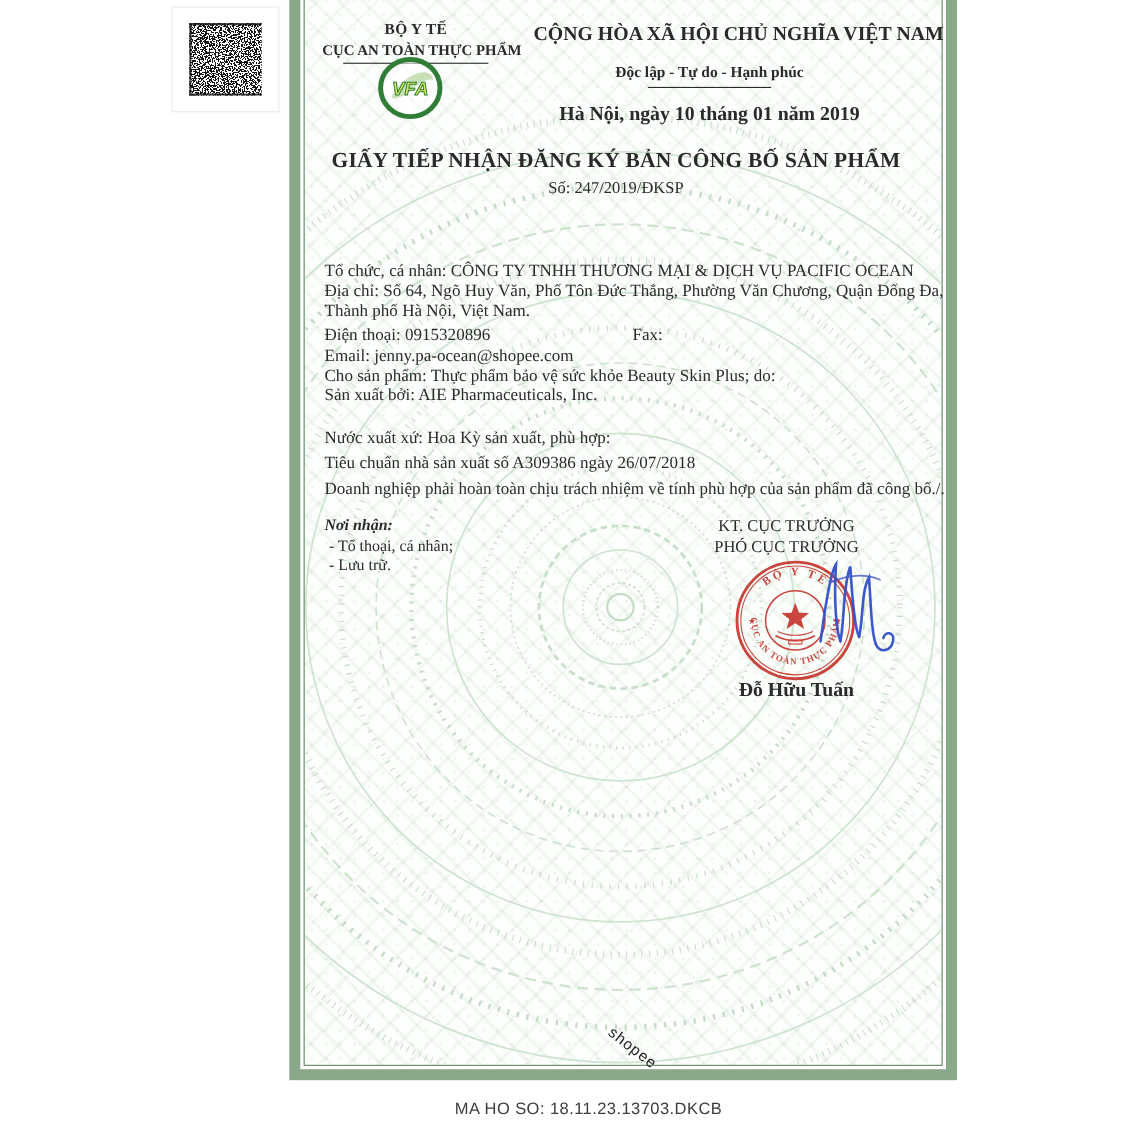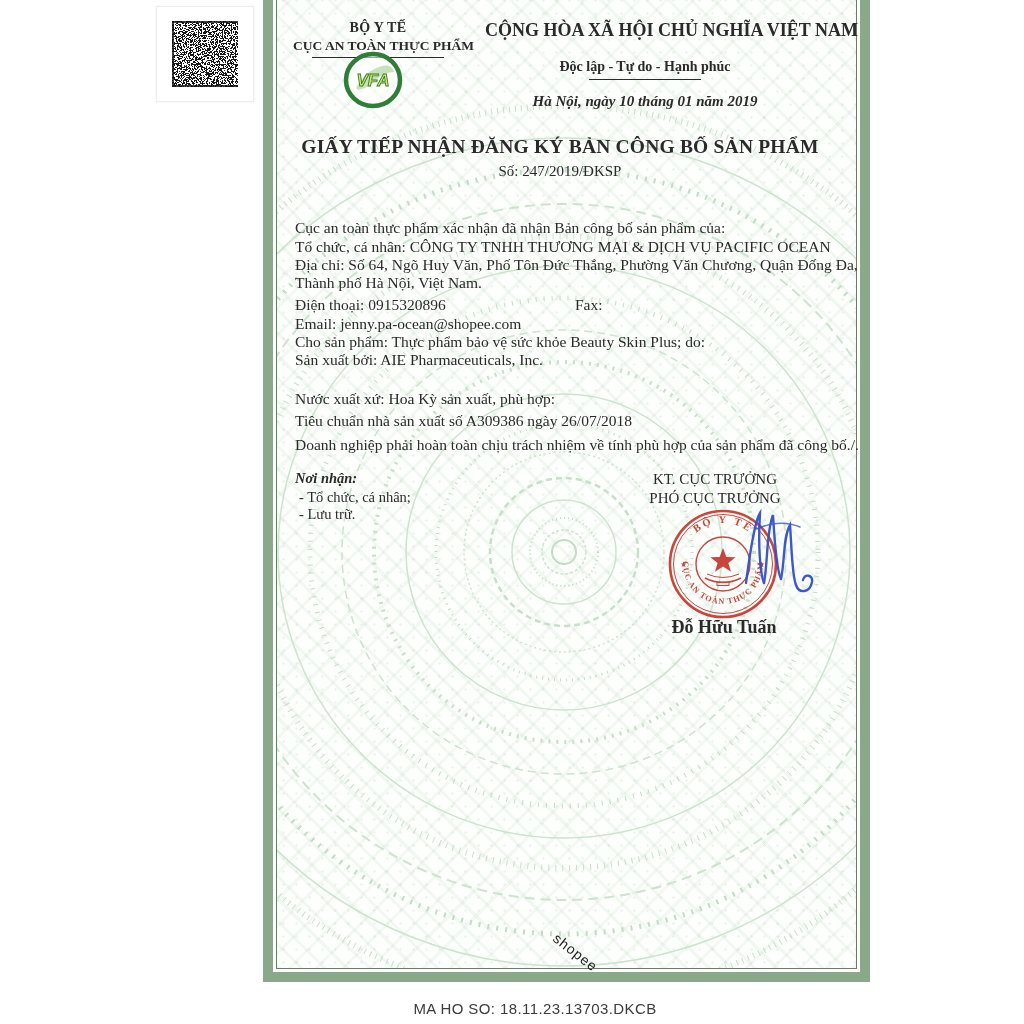--- a/index.html
+++ b/index.html
@@ -38,21 +38,21 @@
   .ctr{ text-align:center; }
   .hdr-left{ left:293px; top:20px; width:170px; font-weight:bold; }
   .hdr-left .l1{ font-size:14px; letter-spacing:.3px;}
   .hdr-left .l2{ font-size:13.5px; margin-top:2px; white-space:nowrap;}
   .rule-l{ width:132px; border-top:1.5px solid #2a2a2a; margin:3px auto 0; }
   .logo-vfa{ left:342px; top:50px; }
   .hdr-right{ left:485px; top:20px; width:320px; }
   .hdr-right .m1{ font-size:18px; font-weight:bold; white-space:nowrap;}
   .hdr-right .m2{ font-size:14px; font-weight:bold; margin-top:18px;}
   .rule-r{ width:112px; border-top:1.5px solid #2a2a2a; margin:4px auto 0;}
-  .dateline{ font-size:15px; font-weight:bold; font-style:italic; margin-top:13px;}
+  .dateline{ font-size:18px; font-weight:bold; margin-top:13px;}
   .doc-title{ left:280px; top:136px; width:560px; font-size:19.5px; font-weight:bold; letter-spacing:.2px;}
   .doc-number{ left:280px; top:163px; width:560px; font-size:15px;}
   .bl{ left:295px; font-size:15.5px; white-space:nowrap;}
   .fax{ left:575px; }
   .noinhan{ left:295px; top:470px; font-size:14.5px; font-weight:bold; font-style:italic;}
   .recip{ left:299px; font-size:14.5px;}
   .kt{ left:620px; top:470px; width:190px; font-size:15px; font-weight:normal; line-height:19px;}
   .seal{ left:667px; top:508px; }
   .sig{ left:736px; top:503px; }
   .signer{ left:650px; top:617px; width:148px; font-size:18px; font-weight:bold;}
@@ -135,35 +135,34 @@
     <div class="abs hdr-right ctr">
       <div class="m1">CỘNG HÒA XÃ HỘI CHỦ NGHĨA VIỆT NAM</div>
       <div class="m2">Độc lập - Tự do - Hạnh phúc</div>
       <div class="rule-r"></div>
       <div class="dateline">Hà Nội, ngày 10 tháng 01 năm 2019</div>
     </div>
 
     <div class="abs doc-title ctr">GIẤY TIẾP NHẬN ĐĂNG KÝ BẢN CÔNG BỐ SẢN PHẨM</div>
     <div class="abs doc-number ctr">Số: 247/2019/ĐKSP</div>
 
-    <div class="abs bl" style="top:219px">Cục an toàn thực phẩm xác nhận đã nhận Bản công bố sản phẩm của:</div>
     <div class="abs bl" style="top:238px">Tổ chức, cá nhân: CÔNG TY TNHH THƯƠNG MẠI &amp; DỊCH VỤ PACIFIC OCEAN</div>
     <div class="abs bl" style="top:256px">Địa chỉ: Số 64, Ngõ Huy Văn, Phố Tôn Đức Thắng, Phường Văn Chương, Quận Đống Đa,</div>
     <div class="abs bl" style="top:274px">Thành phố Hà Nội, Việt Nam.</div>
     <div class="abs bl" style="top:296px">Điện thoại: 0915320896</div>
     <div class="abs bl fax" style="top:296px">Fax:</div>
     <div class="abs bl" style="top:315px">Email: jenny.pa-ocean@shopee.com</div>
     <div class="abs bl" style="top:351px">Sản xuất bởi: AIE Pharmaceuticals, Inc.</div>
     <div class="abs bl" style="top:333px">Cho sản phẩm: Thực phẩm bảo vệ sức khỏe Beauty Skin Plus; do:</div>
     <div class="abs bl" style="top:390px">Nước xuất xứ: Hoa Kỳ sản xuất, phù hợp:</div>
     <div class="abs bl" style="top:412px">Tiêu chuẩn nhà sản xuất số A309386 ngày 26/07/2018</div>
     <div class="abs bl" style="top:436px">Doanh nghiệp phải hoàn toàn chịu trách nhiệm về tính phù hợp của sản phẩm đã công bố./.</div>
 
     <div class="abs noinhan">Nơi nhận:</div>
-    <div class="abs recip" style="top:489px">- Tổ chức, cá nhân;</div>
+    <div class="abs recip" style="top:489px">- Tổ thoại, cá nhân;</div>
     <div class="abs recip" style="top:506px">- Lưu trữ.</div>
 
     <div class="abs kt ctr">
       <div>KT. CỤC TRƯỞNG</div>
       <div>PHÓ CỤC TRƯỞNG</div>
     </div>
 
     <svg class="abs seal" width="112" height="112" viewBox="0 0 112 112" opacity="0.92">
       <defs>
         <path id="sealArcTop" d="M 15,56 A 41,41 0 1 1 97,56"></path>

